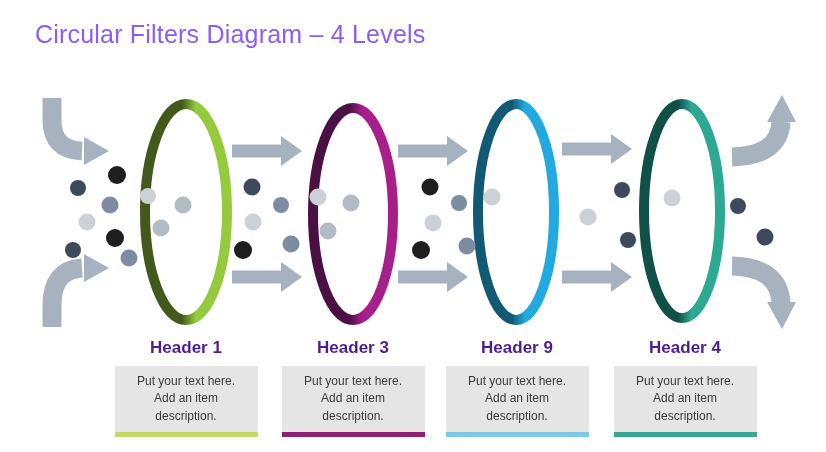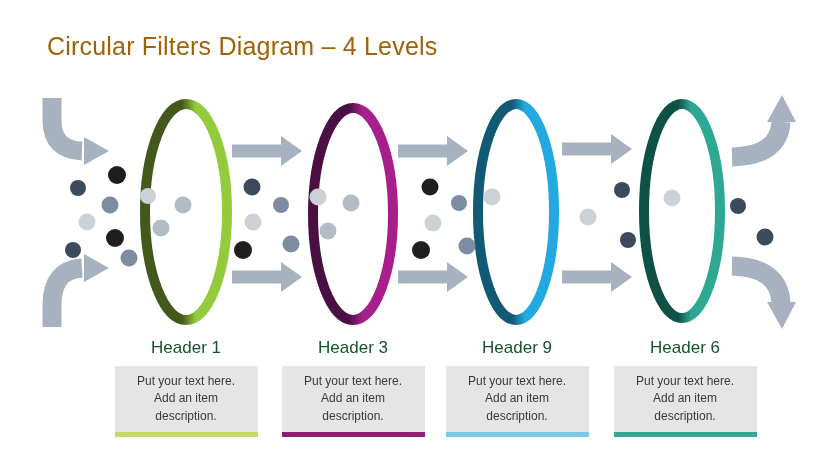--- a/index.html
+++ b/index.html
@@ -8,34 +8,34 @@
     width:826px;height:452px;
     background:#ffffff;
     font-family:"Liberation Sans", sans-serif;
     overflow:hidden;
   }
   .slide-title{
     position:absolute;
     left:31px;top:16px;
     font-size:25px;
     font-weight:400;
-    color:#a16207;
+    color:#8b5cf6;
     letter-spacing:0.2px;
-    margin:16px;
+    margin:4px;
   }
   #diagram{position:absolute;left:0;top:0;}
   .columns{position:absolute;left:0;top:335px;width:826px;height:110px;}
   .col{
     position:absolute;top:0;width:150px;
     text-align:center;
   }
   .col-header{
     font-size:17px;
-    font-weight:400;
-    color:#14532d;
+    font-weight:700;
+    color:#4c1d95;
     height:28px;
     line-height:26px;
   }
   .col-box{
     width:143px;
     margin:3px auto 0 auto;
     background:#e5e5e5;
     border-bottom:5px solid #999;
     padding:7px 13px;
     box-sizing:border-box;
@@ -140,18 +140,18 @@
       <div class="col-header">Header 3</div>
       <div class="col-box" style="border-bottom-color: rgb(142, 32, 113);">Put your text here. Add an item description.</div>
     </div>
 
     <div class="col" style="left: 442px;">
       <div class="col-header">Header 9</div>
       <div class="col-box" style="border-bottom-color: rgb(123, 201, 226);">Put your text here. Add an item description.</div>
     </div>
 
     <div class="col" style="left: 610px;">
-      <div class="col-header">Header 6</div>
+      <div class="col-header">Header 4</div>
       <div class="col-box" style="border-bottom-color: rgb(58, 165, 146);">Put your text here. Add an item description.</div>
     </div>
 
   </div>
 </div>
 
 </body></html>

